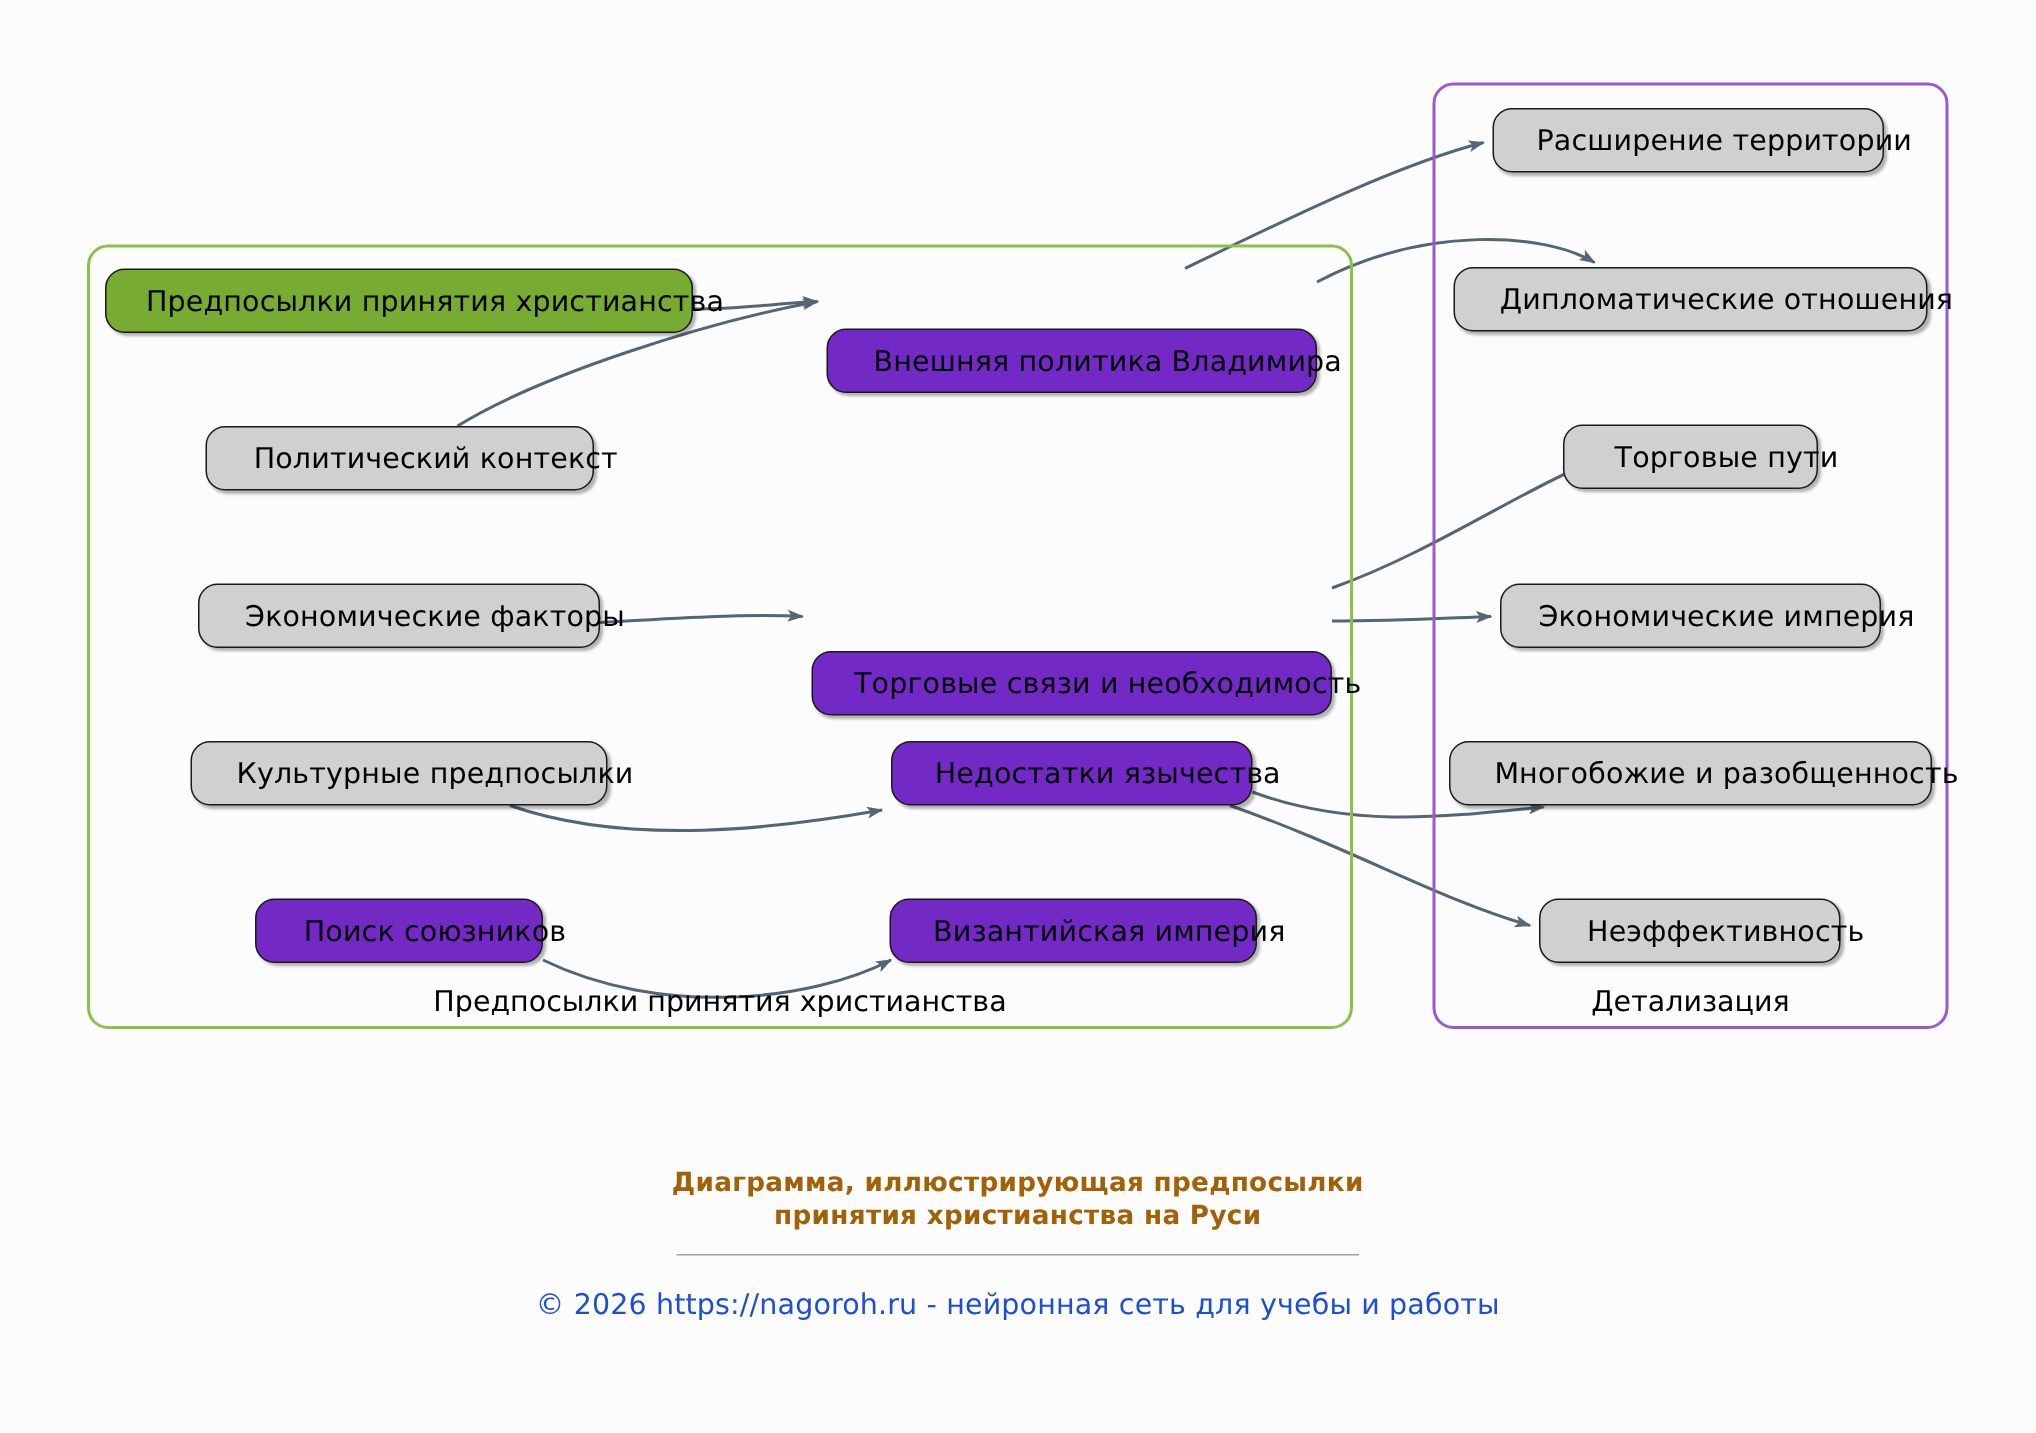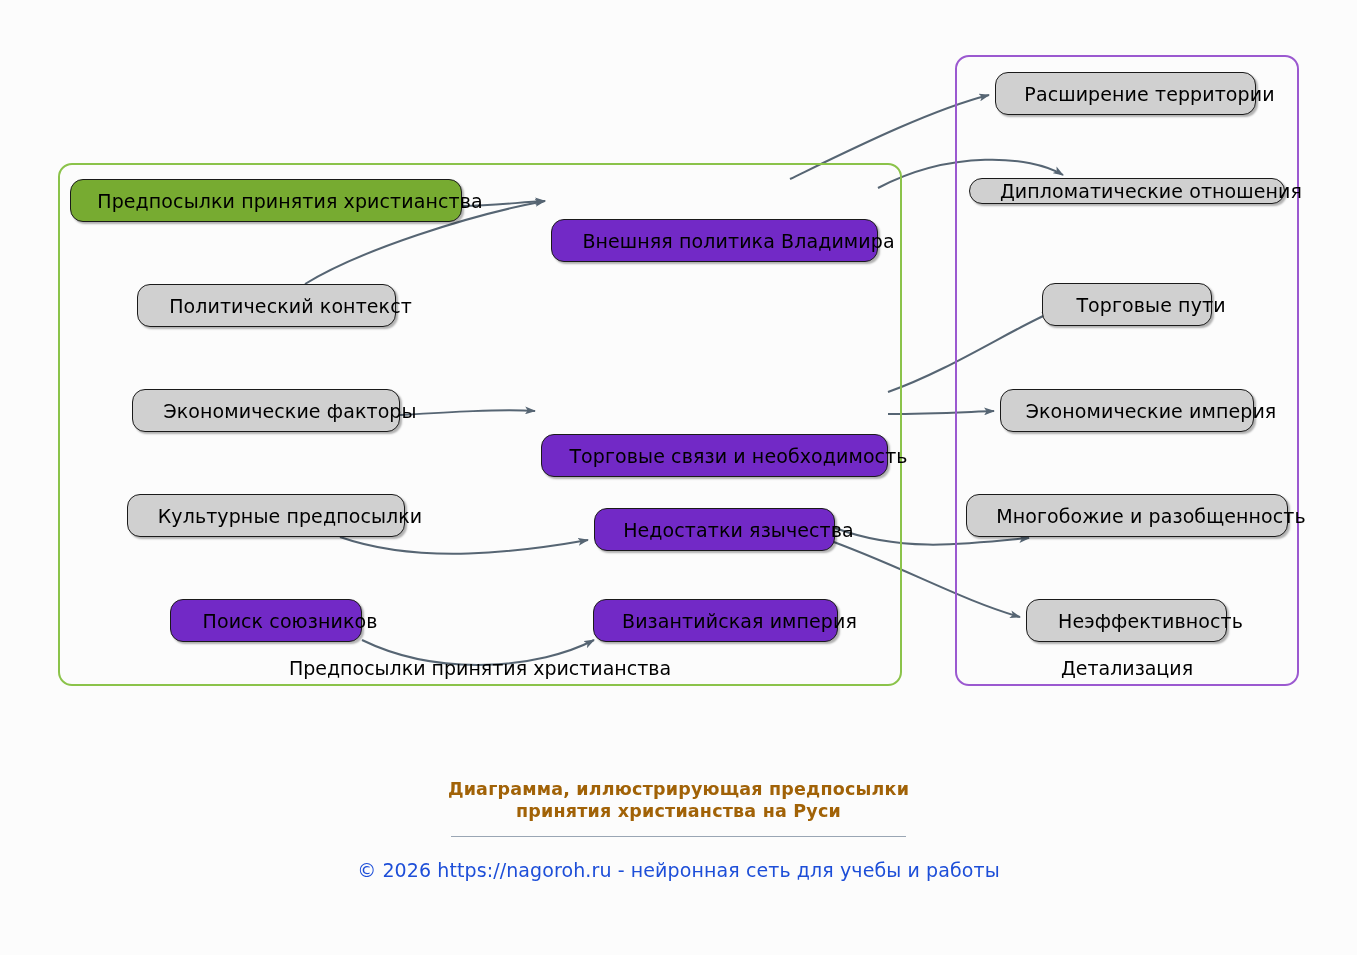--- a/index.html
+++ b/index.html
@@ -120,25 +120,25 @@
       <div class="cluster-label" style="left: 955px; top: 657px; width: 344px;">Детализация</div>
     </div>
 
   <div id="nodes-layer">
       <div class="node green" style="left: 70px; top: 179px; width: 392px; height: 43px;">Предпосылки принятия христианства</div>
       <div class="node purple" style="left: 551px; top: 179px; width: 327px; height: 43px; margin-top: 40px;">Внешняя политика Владимира</div>
       <div class="node gray" style="left: 137px; top: 284px; width: 259px; height: 43px;">Политический контекст</div>
       <div class="node gray" style="left: 132px; top: 389px; width: 268px; height: 43px;">Экономические факторы</div>
       <div class="node purple" style="left: 541px; top: 389px; width: 347px; height: 43px; margin-top: 45px;">Торговые связи и необходимость</div>
       <div class="node gray" style="left: 127px; top: 494px; width: 278px; height: 43px;">Культурные предпосылки</div>
-      <div class="node purple" style="left: 594px; top: 508px; width: 241px; height: 43px;">Недостатки язычества</div>
+      <div class="node purple" style="left: 594px; top: 494px; width: 241px; height: 43px;">Недостатки язычества</div>
       <div class="node purple" style="left: 170px; top: 599px; width: 192px; height: 43px;">Поиск союзников</div>
       <div class="node purple" style="left: 593px; top: 599px; width: 245px; height: 43px;">Византийская империя</div>
       <div class="node gray" style="left: 995px; top: 72px; width: 261px; height: 43px;">Расширение территории</div>
-      <div class="node gray" style="left: 969px; top: 178px; width: 316px; height: 26px;">Дипломатические отношения</div>
+      <div class="node gray" style="left: 969px; top: 178px; width: 316px; height: 43px;">Дипломатические отношения</div>
       <div class="node gray" style="left: 1042px; top: 283px; width: 170px; height: 43px;">Торговые пути</div>
       <div class="node gray" style="left: 1000px; top: 389px; width: 254px; height: 43px;">Экономические империя</div>
       <div class="node gray" style="left: 966px; top: 494px; width: 322px; height: 43px;">Многобожие и разобщенность</div>
       <div class="node gray" style="left: 1026px; top: 599px; width: 201px; height: 43px;">Неэффективность</div>
     </div>
 
 </div>
 
 <div id="footer">
   <div id="title-block">

